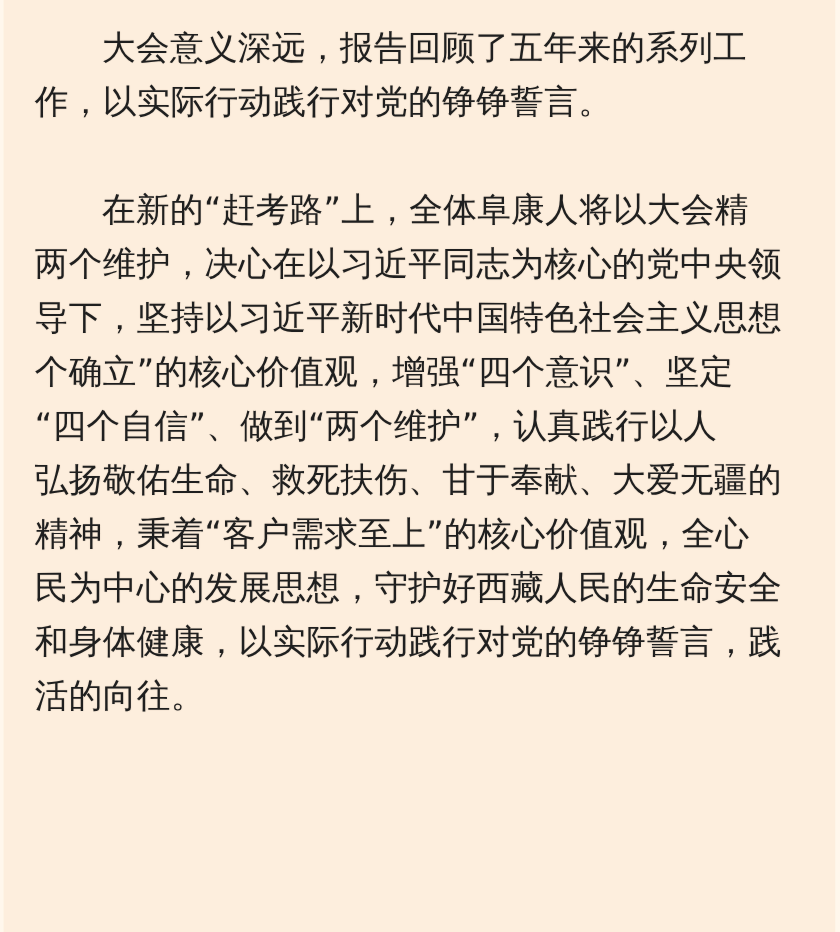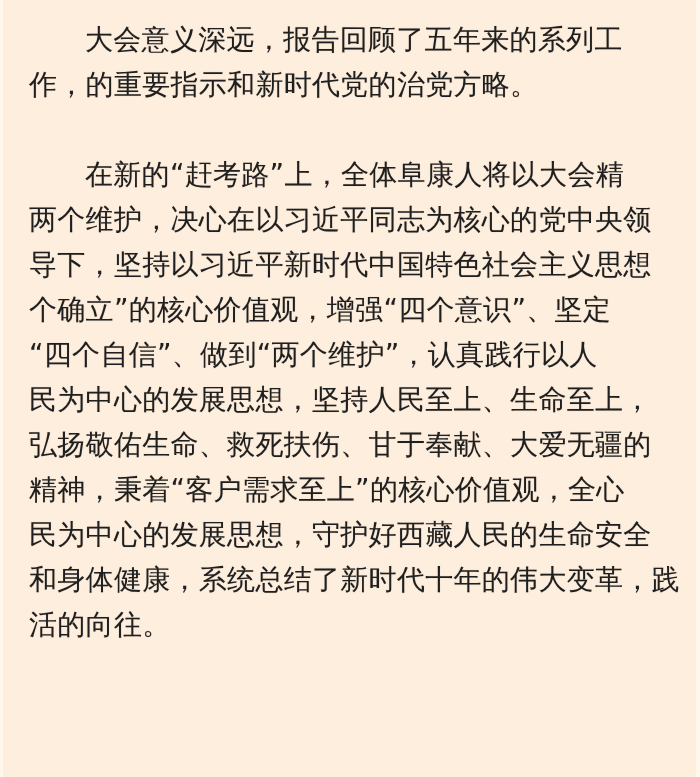--- a/index.html
+++ b/index.html
@@ -49,30 +49,29 @@
 </head>
 <body style="background: rgb(253, 238, 221);">
 
 <div class="edge-strip left"></div>
 <div class="edge-strip right"></div>
 
 <div class="article" style="color: rgb(31, 31, 31);">
 
   <div class="para">
     <div class="line indent">大会意义深远，报告回顾了五年来的系列工</div>
-    <div class="line">作，的重要指示和新时代党的治党方略。</div>
+    <div class="line">作，以实际行动践行对党的铮铮誓言。</div>
   </div>
 
   <div class="para">
     <div class="line indent">在新的“赶考路”上，全体阜康人将以大会精</div>
     <div class="line">两个维护，决心在以习近平同志为核心的党中央领</div>
     <div class="line">导下，坚持以习近平新时代中国特色社会主义思想</div>
     <div class="line">个确立”的核心价值观，增强“四个意识”、坚定</div>
     <div class="line">“四个自信”、做到“两个维护”，认真践行以人</div>
-    <div class="line">民为中心的发展思想，坚持人民至上、生命至上，</div>
     <div class="line">弘扬敬佑生命、救死扶伤、甘于奉献、大爱无疆的</div>
     <div class="line">精神，秉着“客户需求至上”的核心价值观，全心</div>
     <div class="line">民为中心的发展思想，守护好西藏人民的生命安全</div>
-    <div class="line">和身体健康，系统总结了新时代十年的伟大变革，践</div>
+    <div class="line">和身体健康，以实际行动践行对党的铮铮誓言，践</div>
     <div class="line">活的向往。</div>
   </div>
 
 </div>
 
 </body></html>

